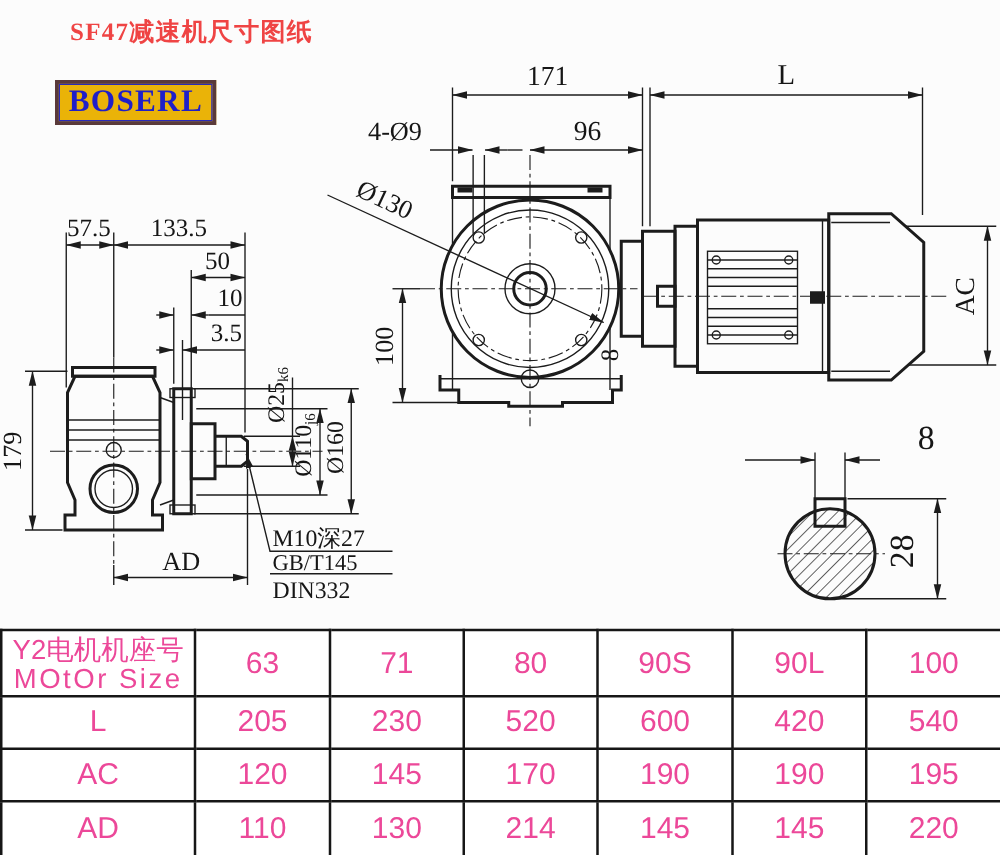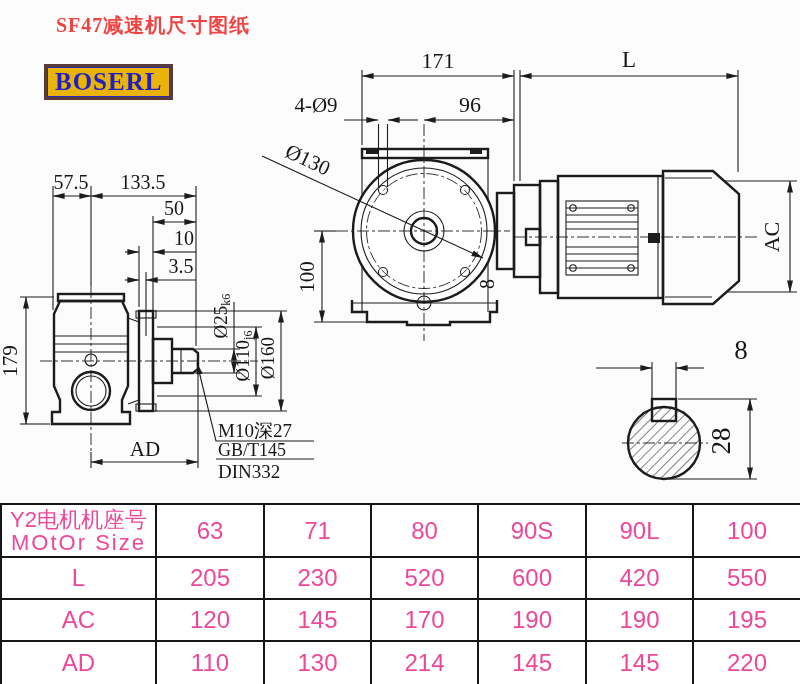--- a/index.html
+++ b/index.html
@@ -242,21 +242,21 @@
       <td class="num">90L</td>
       <td class="num">100</td>
     </tr>
     <tr style="height:42px">
       <td class="num">L</td>
       <td class="num">205</td>
       <td class="num">230</td>
       <td class="num">520</td>
       <td class="num">600</td>
       <td class="num">420</td>
-      <td class="num">550</td>
+      <td class="num">540</td>
     </tr>
     <tr style="height:42px">
       <td class="num">AC</td>
       <td class="num">120</td>
       <td class="num">145</td>
       <td class="num">170</td>
       <td class="num">190</td>
       <td class="num">190</td>
       <td class="num">195</td>
     </tr>

